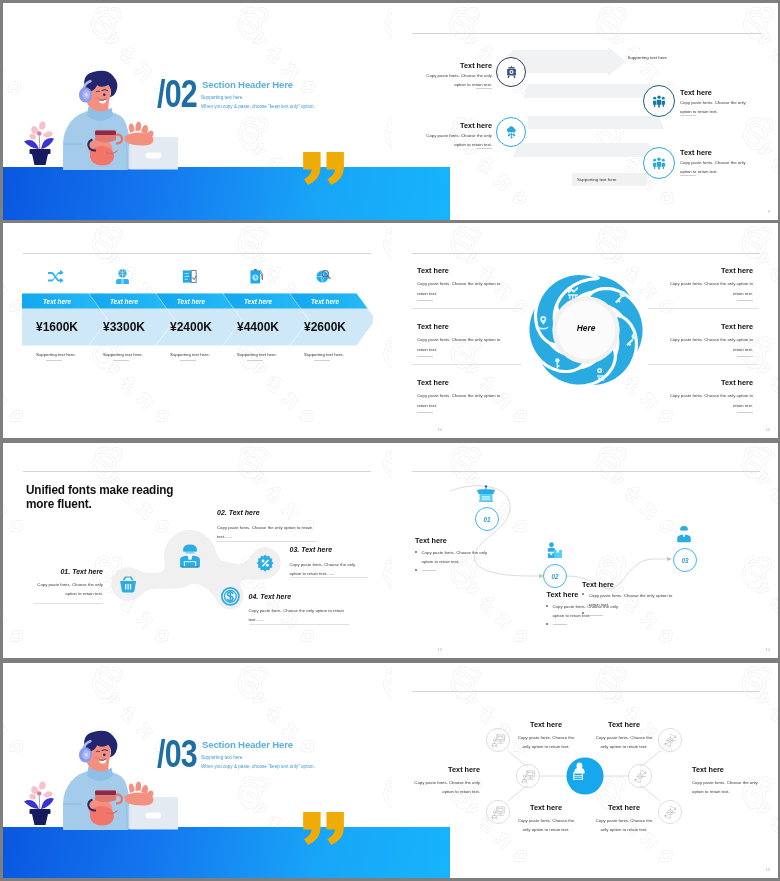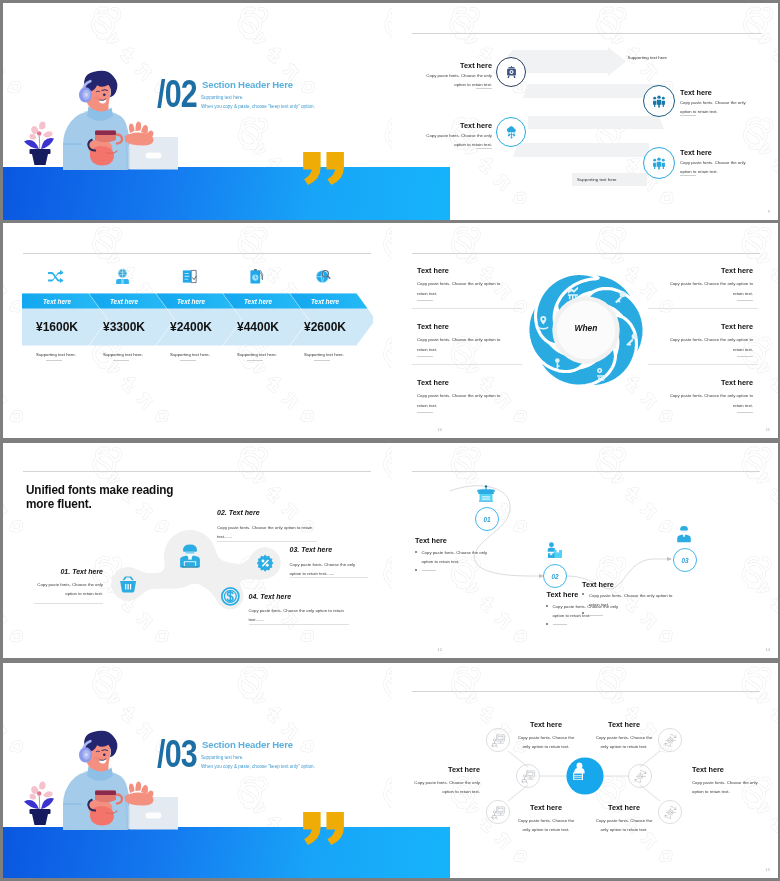--- a/index.html
+++ b/index.html
@@ -720,21 +720,21 @@
     <div class="ttl" style="left:258px;top:99.1px;width:103px;text-align:right;">Text here</div>
     <div class="body" style="left:273px;top:112.1px;width:88px;text-align:right;">Copy paste fonts. Choose the only option to retain text.</div>
     <div class="tinyrule" style="left:345px;top:133.1px;width:16px;"></div>
     <div class="toprule" style="left:256px;top:141.1px;width:110px;background:#e3e3e3;"></div>
     <div class="ttl" style="left:258px;top:155.1px;width:103px;text-align:right;">Text here</div>
     <div class="body" style="left:273px;top:168.1px;width:88px;text-align:right;">Copy paste fonts. Choose the only option to retain text.</div>
     <div class="tinyrule" style="left:345px;top:189.1px;width:16px;"></div>
     <svg style="position:absolute;left:121px;top:34px;width:146px;height:146px;" viewBox="0 0 130 130">
       <use href="#pinwheel"></use>
     </svg>
-    <div class="pw-center">When</div>
+    <div class="pw-center">Here</div>
     <div class="pg">11</div>
   </div>
   <div class="slide s-c0 s-r2">
     <div class="wm">
 <svg width="480" height="300" viewBox="0 0 480 300" xmlns="http://www.w3.org/2000/svg" style="position:absolute;left:0;top:0">
 <defs>
   <g id="wmstrokes" fill="none" stroke-linecap="round" stroke-linejoin="round">
     <path d="M20 4 c-7,-3.5 -15.5,0 -16,7.5 c-.5,5.5 4,9 8.5,12"></path>
     <path d="M15.5 24.5 c5,3.5 8.5,8.5 6,13.5 c-2.5,5 -9.5,6 -14,3"></path>
     <path d="M13 11 c-8.5,1 -14,8.5 -12.5,16.5 c1.5,8.5 10,13.5 18,11 c7.5,-2.5 12,-10.5 9.5,-18 c-2.5,-7 -8.5,-10.5 -15,-9.5 z"></path>

